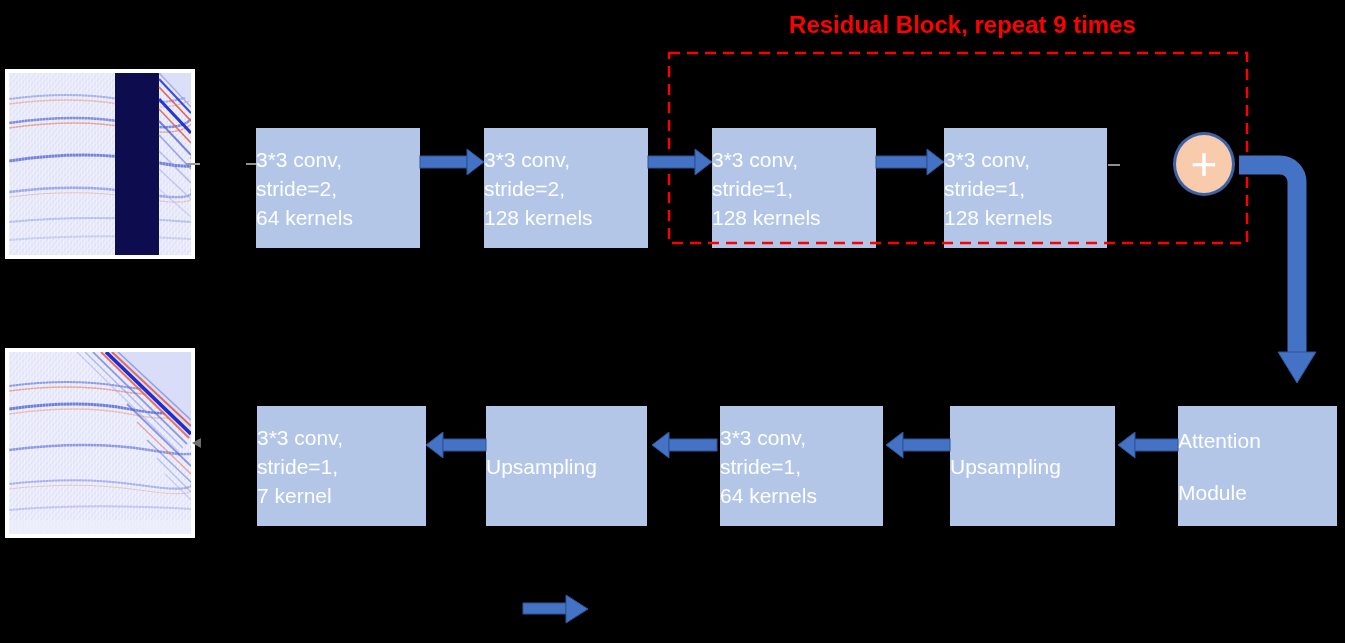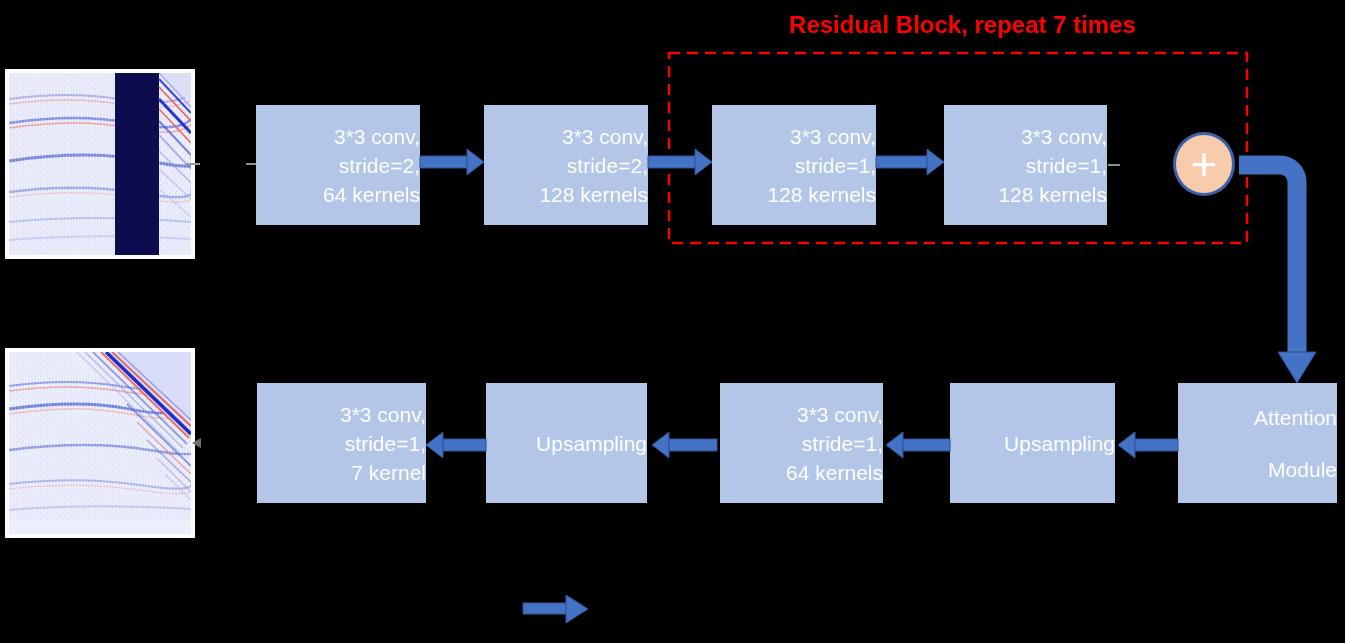--- a/index.html
+++ b/index.html
@@ -1,21 +1,21 @@
 <!DOCTYPE html>
 <html><head>
 <meta charset="utf-8">
 <style>
   html,body{margin:0;padding:0;background:#000;}
   .canvas{position:relative;width:1345px;height:643px;background:#000;overflow:hidden;
           font-family:"Liberation Sans",sans-serif;}
   .overlay{position:absolute;left:0;top:0;z-index:5;pointer-events:none;}
   .node{position:absolute;z-index:2;background:#b4c6e7;color:#fdfeff;
-        display:flex;flex-direction:column;justify-content:center;align-items:flex-end;
-        text-align:center;font-size:21px;line-height:29px;}
+        display:flex;flex-direction:column;justify-content:center;align-items:flex-start;
+        text-align:center;font-size:21px;line-height:29px;margin-top:23px;}
   .node span{display:block;}
   .title{position:absolute;left:740px;top:10px;width:445px;z-index:6;text-align:center;
          color:#ff0000;font-size:24px;font-weight:bold;line-height:30px;}
   .plus{position:absolute;left:1173px;top:132px;width:62px;height:64px;z-index:6;
         background:#f8cbad;border:3px solid #3c63a8;border-radius:50%;box-sizing:border-box;
         display:flex;align-items:center;justify-content:center;
         color:#ffffff;font-size:46px;font-weight:300;line-height:1;}
   .frame{position:absolute;z-index:2;background:#ffffff;padding:4px;}
   .frame svg{display:block;}
   .in-frame{left:5px;top:69px;}
@@ -61,21 +61,21 @@
       <line x1="1108" y1="165" x2="1120" y2="165" stroke="#8f8f8f" stroke-width="2"></line>
       <polygon points="192,443 201,438 201,448" fill="#6e6e6e"></polygon>
     </g>
 
     <g fill="#4472c4" stroke="#2f5597" stroke-width="1">
       <rect x="523" y="603" width="43" height="11"></rect>
       <polygon points="566,595 588,609 566,623"></polygon>
     </g>
   </svg>
 
-  <div class="title">Residual Block, repeat 7 times</div>
+  <div class="title">Residual Block, repeat 9 times</div>
 
   <div class="frame in-frame" aria-label="input-seismic-with-masked-band">
     <svg width="182" height="182" viewBox="0 0 182 182">
       <defs>
         <pattern id="hatchA" width="4" height="4" patternUnits="userSpaceOnUse" patternTransform="rotate(40)">
           <line x1="0" y1="0" x2="0" y2="4" stroke="#b9c2ef" stroke-width="1.1"></line>
         </pattern>
         <pattern id="vtrA" width="3" height="3" patternUnits="userSpaceOnUse">
           <rect width="1" height="3" fill="#ffffff" opacity="0.55"></rect>
         </pattern>

